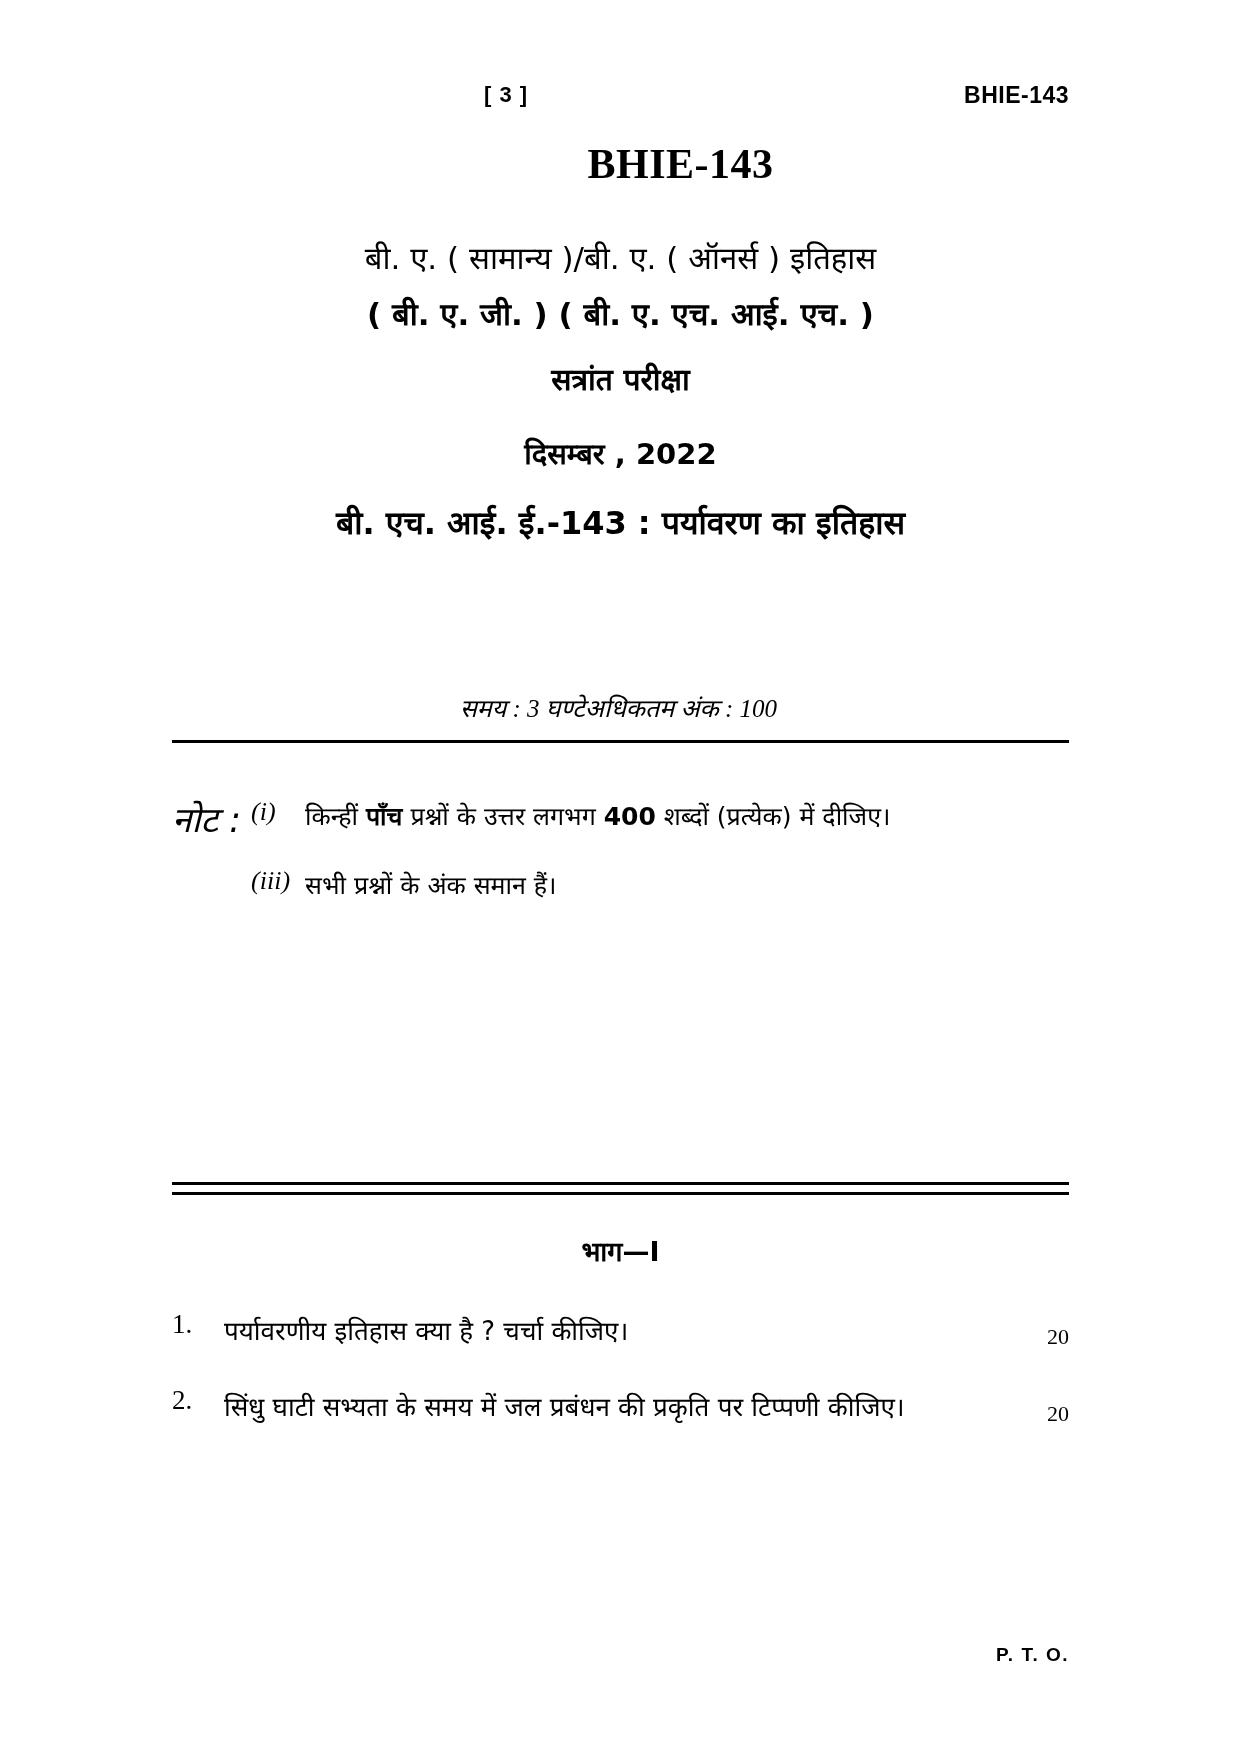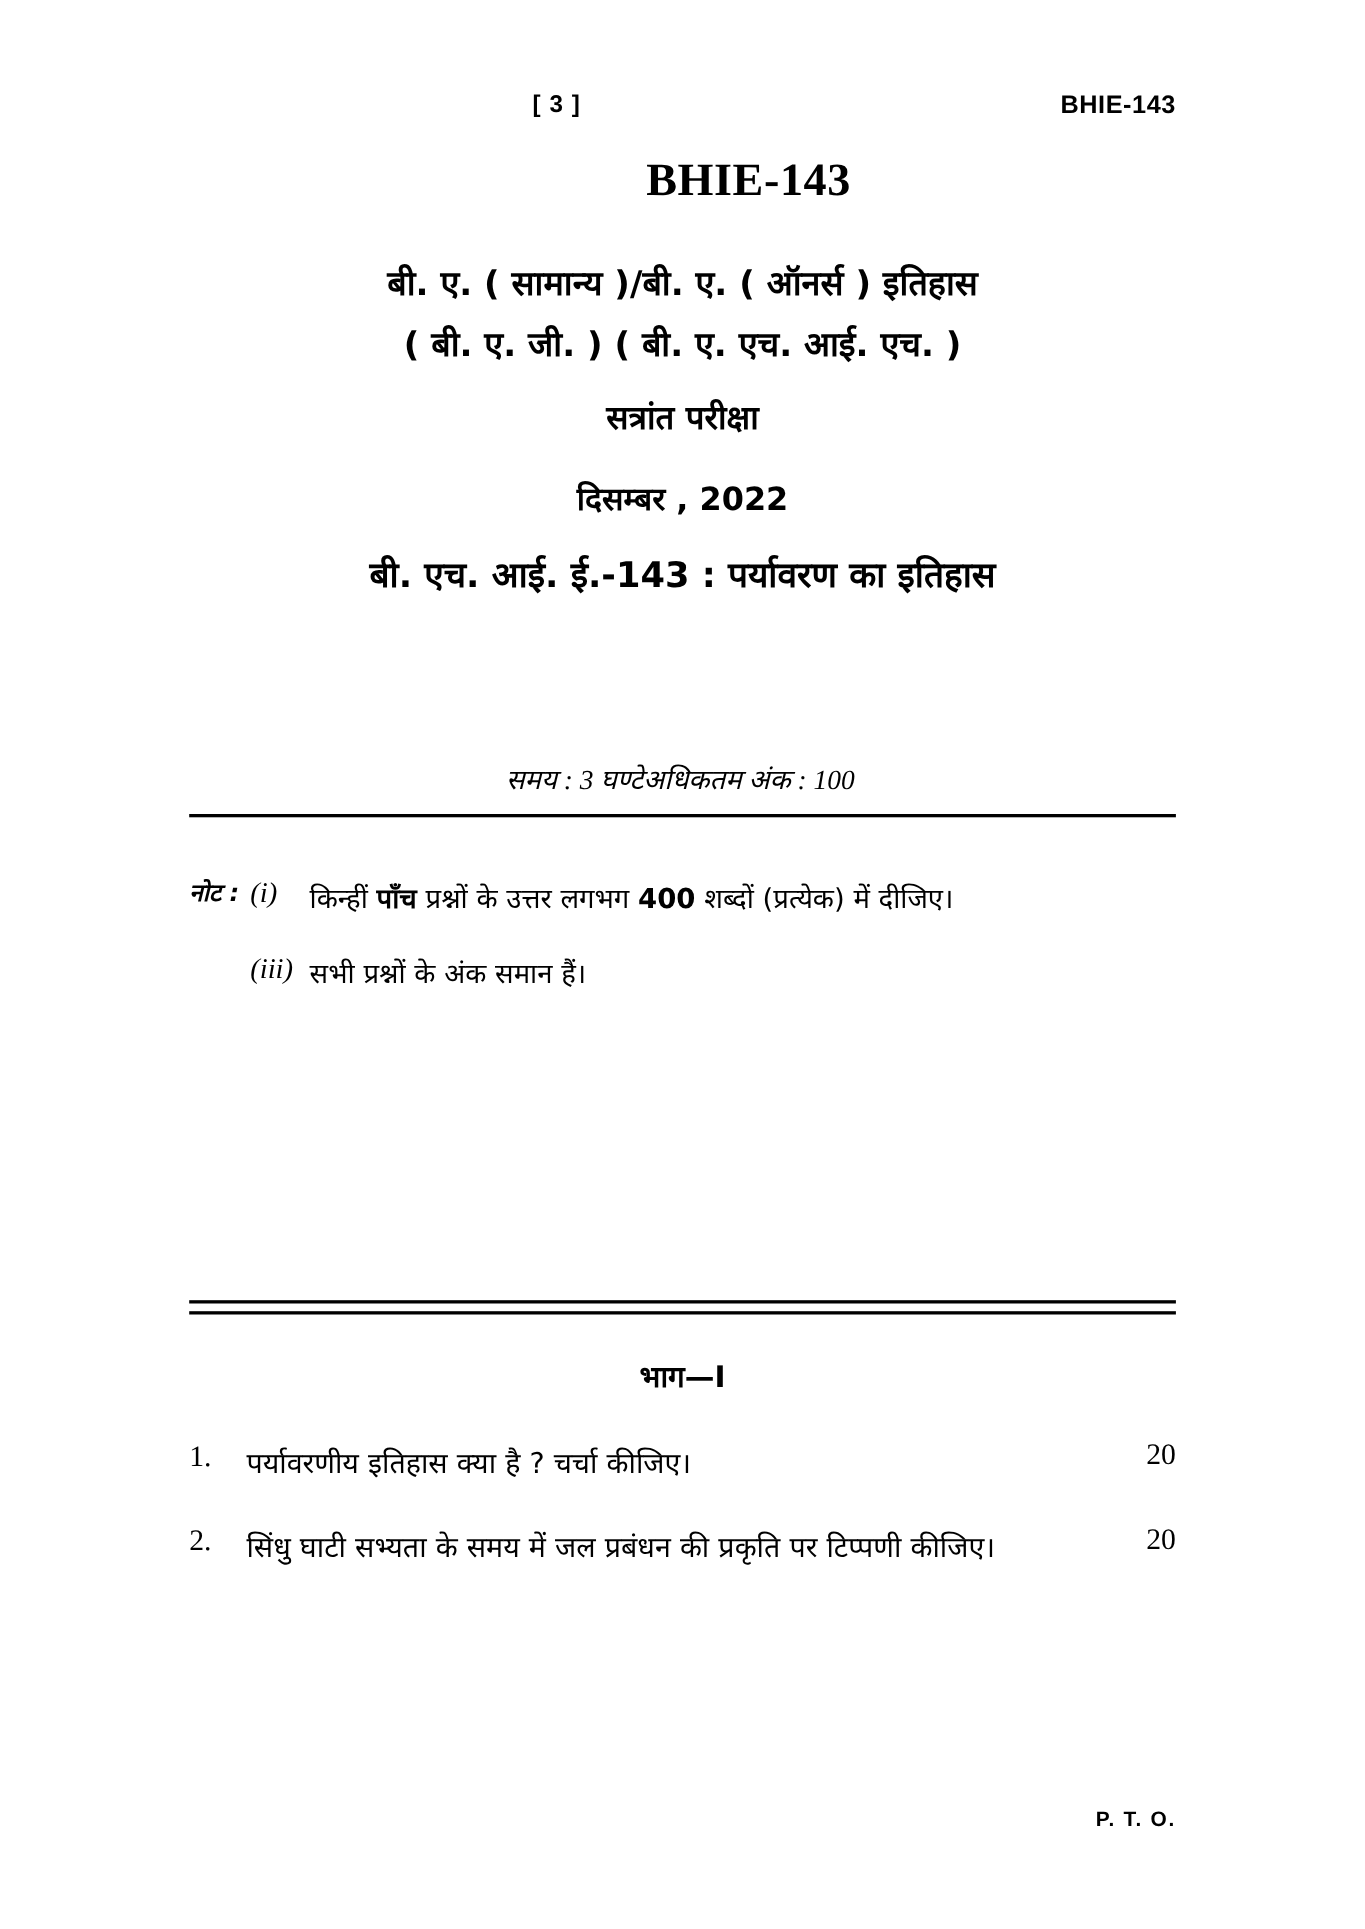--- a/index.html
+++ b/index.html
@@ -52,21 +52,21 @@
   }
   .paper-code {
     font-family: "Liberation Serif", "DejaVu Serif", serif;
     font-weight: bold;
     font-size: 42px;
     letter-spacing: 0.5px;
     margin-left: 120px;
   }
   .degree-line {
     font-family: "DejaVu Sans", "Liberation Sans", sans-serif;
-    font-weight: bold;
+    font-weight: normal;
     font-size: 31px;
     line-height: 1.55;
     margin-top: 46px;
     white-space: nowrap;
   }
   .degree-line-2 {
     font-family: "DejaVu Sans", "Liberation Sans", sans-serif;
     font-weight: bold;
     font-size: 31px;
     line-height: 1.55;
@@ -134,22 +134,22 @@
     right: 172px;
     font-family: "DejaVu Sans", "Liberation Sans", sans-serif;
     font-size: 25px;
   }
   .note-first {
     display: flex;
     align-items: flex-start;
   }
   .note-label {
     font-style: italic;
-    font-weight: bold;
-    font-size: 22px;
+    font-weight: normal;
+    font-size: 35px;
     white-space: nowrap;
     padding-right: 10px;
   }
   .note-items {
     flex: 1;
   }
   .note-item {
     display: flex;
     align-items: flex-start;
     margin-bottom: 26px;
@@ -208,23 +208,23 @@
   }
   .q-text {
     line-height: 1.78;
     text-align: justify;
     text-align-last: left;
     padding-right: 84px;
   }
   .q-marks {
     position: absolute;
     right: 0;
-    bottom: 16px;
-    font-family: "Liberation Serif", "DejaVu Serif", serif;
-    font-size: 27px;
+    bottom: 4px;
+    font-family: "Liberation Serif", "DejaVu Serif", serif;
+    font-size: 22px;
   }
 
   
   .pto {
     position: absolute;
     bottom: 88px;
     right: 172px;
     font-family: "Liberation Sans", "DejaVu Sans", sans-serif;
     font-weight: bold;
     font-size: 19px;

